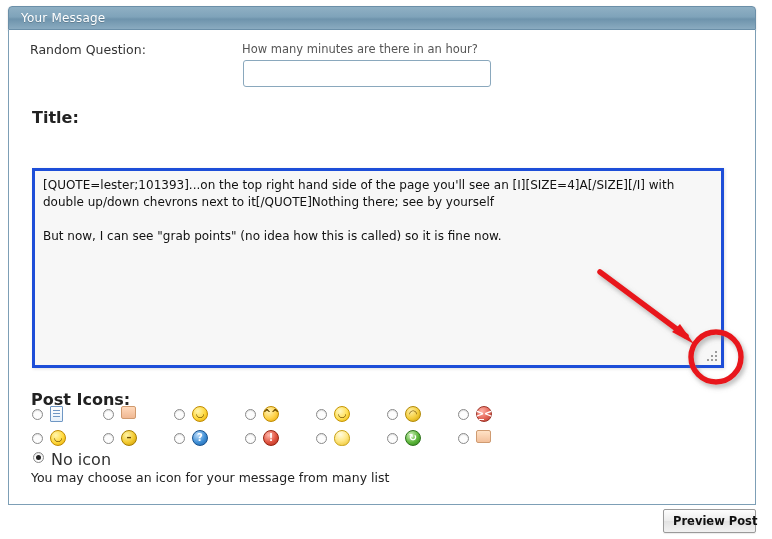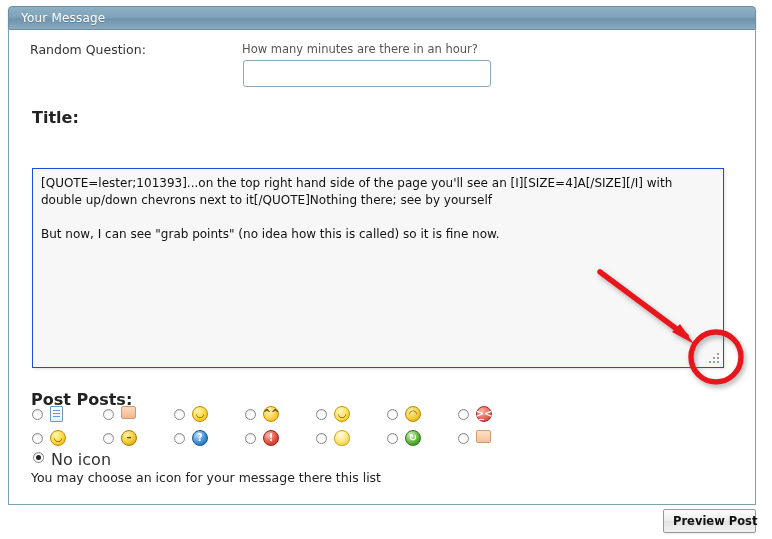--- a/index.html
+++ b/index.html
@@ -67,21 +67,21 @@
     padding: 2px 6px;
     outline: none;
   }
   #answer-input { left: 243px; top: 60px; width: 248px; height: 27px; }
   #title-input  { left: 32px;  top: 124px; width: 495px; height: 24px; }
 
   .textarea-box {
     position: absolute;
     left: 32px; top: 168px; width: 692px; height: 200px;
     background: #f7f7f7;
-    border: 1px solid #1d4ed8;
+    border: 3px solid #1d4ed8;
     box-sizing: border-box;
     box-shadow: 1px 1px 3px rgba(0,0,0,0.12);
     padding-left: 20px;
   }
   .textarea-text {
     position: absolute; left: 8px; top: 6px; right: 10px;
     font-size: 12px; color: #111;
     line-height: 17px;
     white-space: pre-wrap;
     word-wrap: break-word;
@@ -214,21 +214,21 @@
         <feDropShadow dx="2" dy="3" stdDeviation="2.5" flood-color="#777" flood-opacity="0.55"></feDropShadow>
       </filter>
     </defs>
     <g filter="url(#softshadow)">
       <line x1="40" y1="22" x2="126" y2="86" stroke="#e8191a" stroke-width="5.5" stroke-linecap="round"></line>
       <polygon points="134,94 112,82 120,74" fill="#e8191a"></polygon>
       <circle cx="156" cy="107" r="25" fill="none" stroke="#e8191a" stroke-width="5.5"></circle>
     </g>
   </svg>
 
-  <div class="label-bold" style="left:31px; top:390px;">Post Posts:</div>
+  <div class="label-bold" style="left:31px; top:390px;">Post Icons:</div>
 
   <div class="icons-grid">
       <div class="icon-cell" style="left: 0px; top: 0px;">
         <div class="radio" style="left: 0px; top: 4px;"></div>
         <div class="posticon pi-doc" style="left: 18px; top: 1px;"></div>
       </div>
       <div class="icon-cell" style="left: 71px; top: 0px;">
         <div class="radio" style="left: 0px; top: 4px;"></div>
         <div class="posticon pi-thumbsdown" style="left: 18px; top: 1px;"></div>
       </div>
@@ -300,17 +300,17 @@
         <div class="radio" style="left: 0px; top: 4px;"></div>
         <div class="posticon pi-thumbsup" style="left: 18px; top: 1px;"></div>
       </div>
     </div>
 
   <div style="position:absolute; left:33px; top:451px; width:14px; height:14px;">
     <div class="radio checked" style="left:0; top:1px;"></div>
   </div>
   <div class="label-plain" style="left:51px; top:450px; font-size:16px;">No icon</div>
 
-  <div class="label-plain" style="left:31px; top:470px; font-size:12.5px; color:#222;">You may choose an icon for your message there this list</div>
+  <div class="label-plain" style="left:31px; top:470px; font-size:12.5px; color:#222;">You may choose an icon for your message from many list</div>
 
   <button class="btn" id="preview-post-button">Preview Post</button>
 
 </div>
 
 </body></html>

